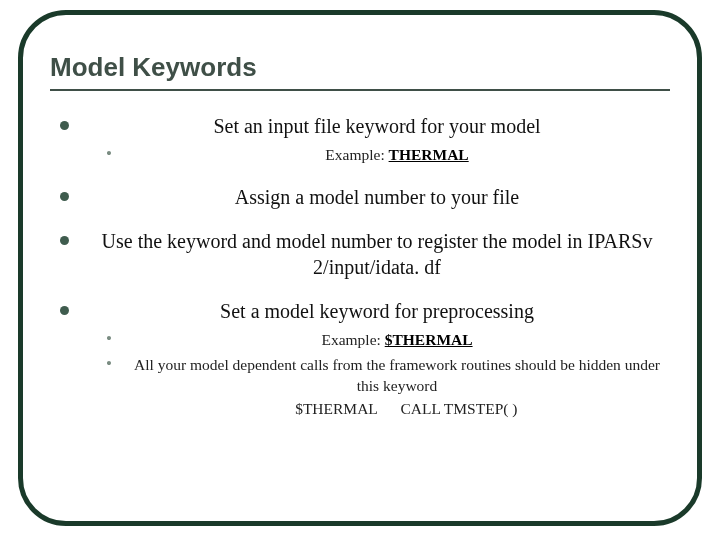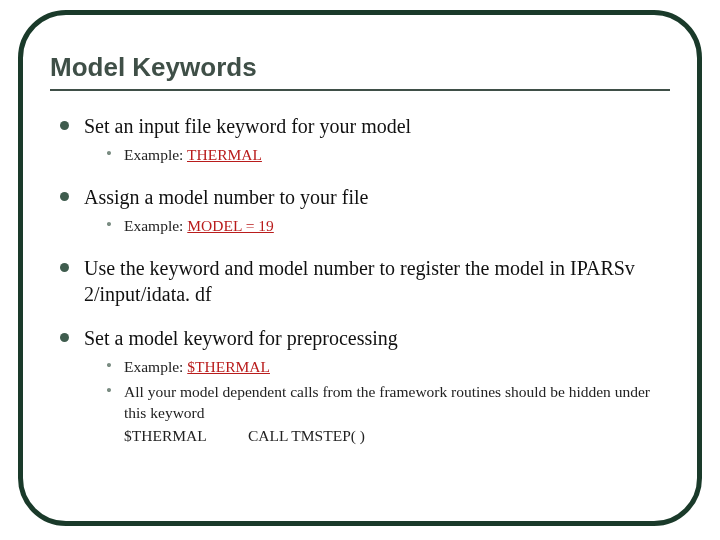--- a/index.html
+++ b/index.html
@@ -31,20 +31,21 @@
     font-weight: 700;
     font-size: 26px;
     color: #3f4f47;
     padding-bottom: 6px;
     border-bottom: 2px solid #3f4f47;
     margin-bottom: 22px;
   }
   ul.top {
     list-style: none;
     padding-left: 6px;
+    text-align: center;
   }
   ul.top > li {
     position: relative;
     padding-left: 28px;
     margin-bottom: 18px;
     font-size: 20px;
     color: #111;
     line-height: 1.3;
   }
   ul.top > li::before {
@@ -72,21 +73,21 @@
   }
   ul.sub > li::before {
     content: "•";
     position: absolute;
     left: 2px;
     top: -2px;
     color: #7a8c82;
     font-size: 17px;
   }
   .ex-label { font-weight: 400; }
-  .keyword { font-weight: 400; color: #b91c1c; text-decoration: underline; }
+  .keyword { font-weight: 700; color: #000000; text-decoration: underline; }
   .code-line { margin-top: 2px; }
   .code1 { display: inline-block; min-width: 120px; }
 </style>
 </head>
 <body>
 
 <div class="frame"></div>
 
 <div class="content">
   <div class="title">Model Keywords</div>
@@ -97,25 +98,20 @@
       <span>Set an input file keyword for your model</span>
       <ul class="sub">
         <li>
           <span class="ex-label">Example: </span><span class="keyword">THERMAL</span>
         </li>
       </ul>
     </li>
 
     <li>
       <span>Assign a model number to your file</span>
-      <ul class="sub">
-        <li>
-          <span class="ex-label">Example: </span><span class="keyword">MODEL = 19</span>
-        </li>
-      </ul>
     </li>
 
     <li>
       <span>Use the keyword and model number to register the model in IPARSv 2/input/idata. df</span>
     </li>
 
     <li>
       <span>Set a model keyword for preprocessing</span>
       <ul class="sub">
         <li>

